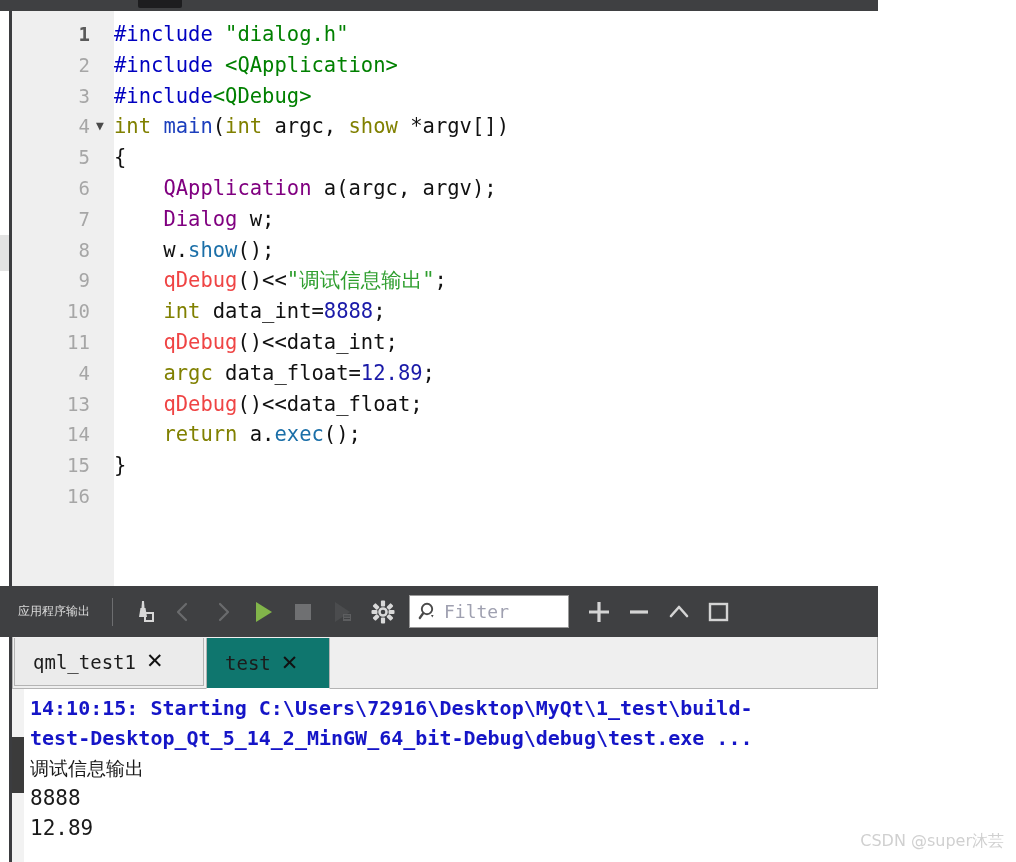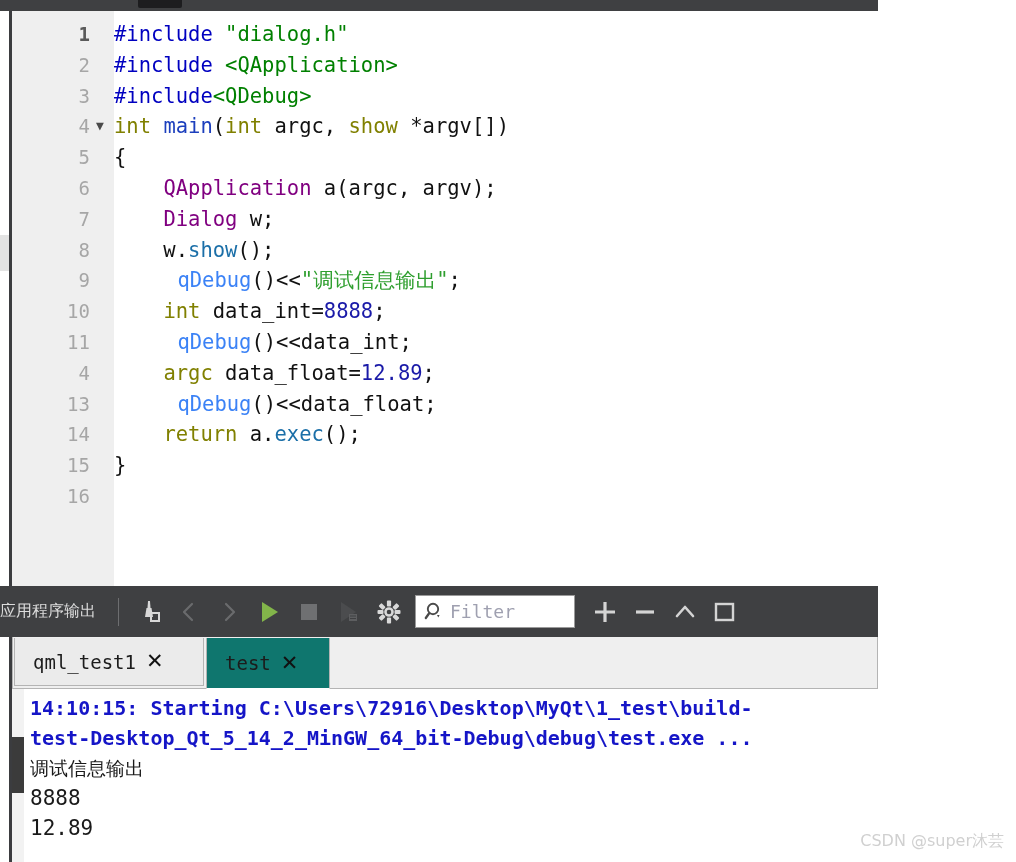--- a/index.html
+++ b/index.html
@@ -101,21 +101,21 @@
     line-height: 30.8px;
   }
 
   
   .tok-pre   { color: #0000c0; }            
   .tok-inc   { color: #008000; }            
   .tok-str   { color: #2e9e2e; }            
   .tok-kw    { color: #808000; }            
   .tok-fn    { color: #1c3fbd; }            
   .tok-type  { color: #800080; }            
-  .tok-call  { color: #3b82f6; margin-left: 14px; }            
+  .tok-call  { color: #ef4444; }            
   .tok-mem   { color: #1b6fa8; }            
   .tok-num   { color: #1a1aa8; }            
   .tok-plain { color: #111111; }
   .tok-punct { color: #111111; }
 
   
   #output-pane {
     position: absolute;
     left: 0; top: 586px;
     width: 878px; height: 276px;
@@ -124,22 +124,22 @@
   #output-toolbar {
     position: absolute;
     left: 0; top: 0;
     width: 878px; height: 51px;
     background: #3f4042;
     display: flex;
     align-items: center;
   }
   #output-title {
     color: #dcdcdc;
-    font-size: 16px;
-    margin-left: 0;
+    font-size: 12px;
+    margin-left: 18px;
     font-family: "DejaVu Sans", sans-serif;
     white-space: nowrap;
   }
   .tb-sep {
     width: 1px; height: 28px;
     background: #6d6e70;
     margin: 0 10px 0 22px;
   }
   .tb-btn {
     width: 40px; height: 44px;

